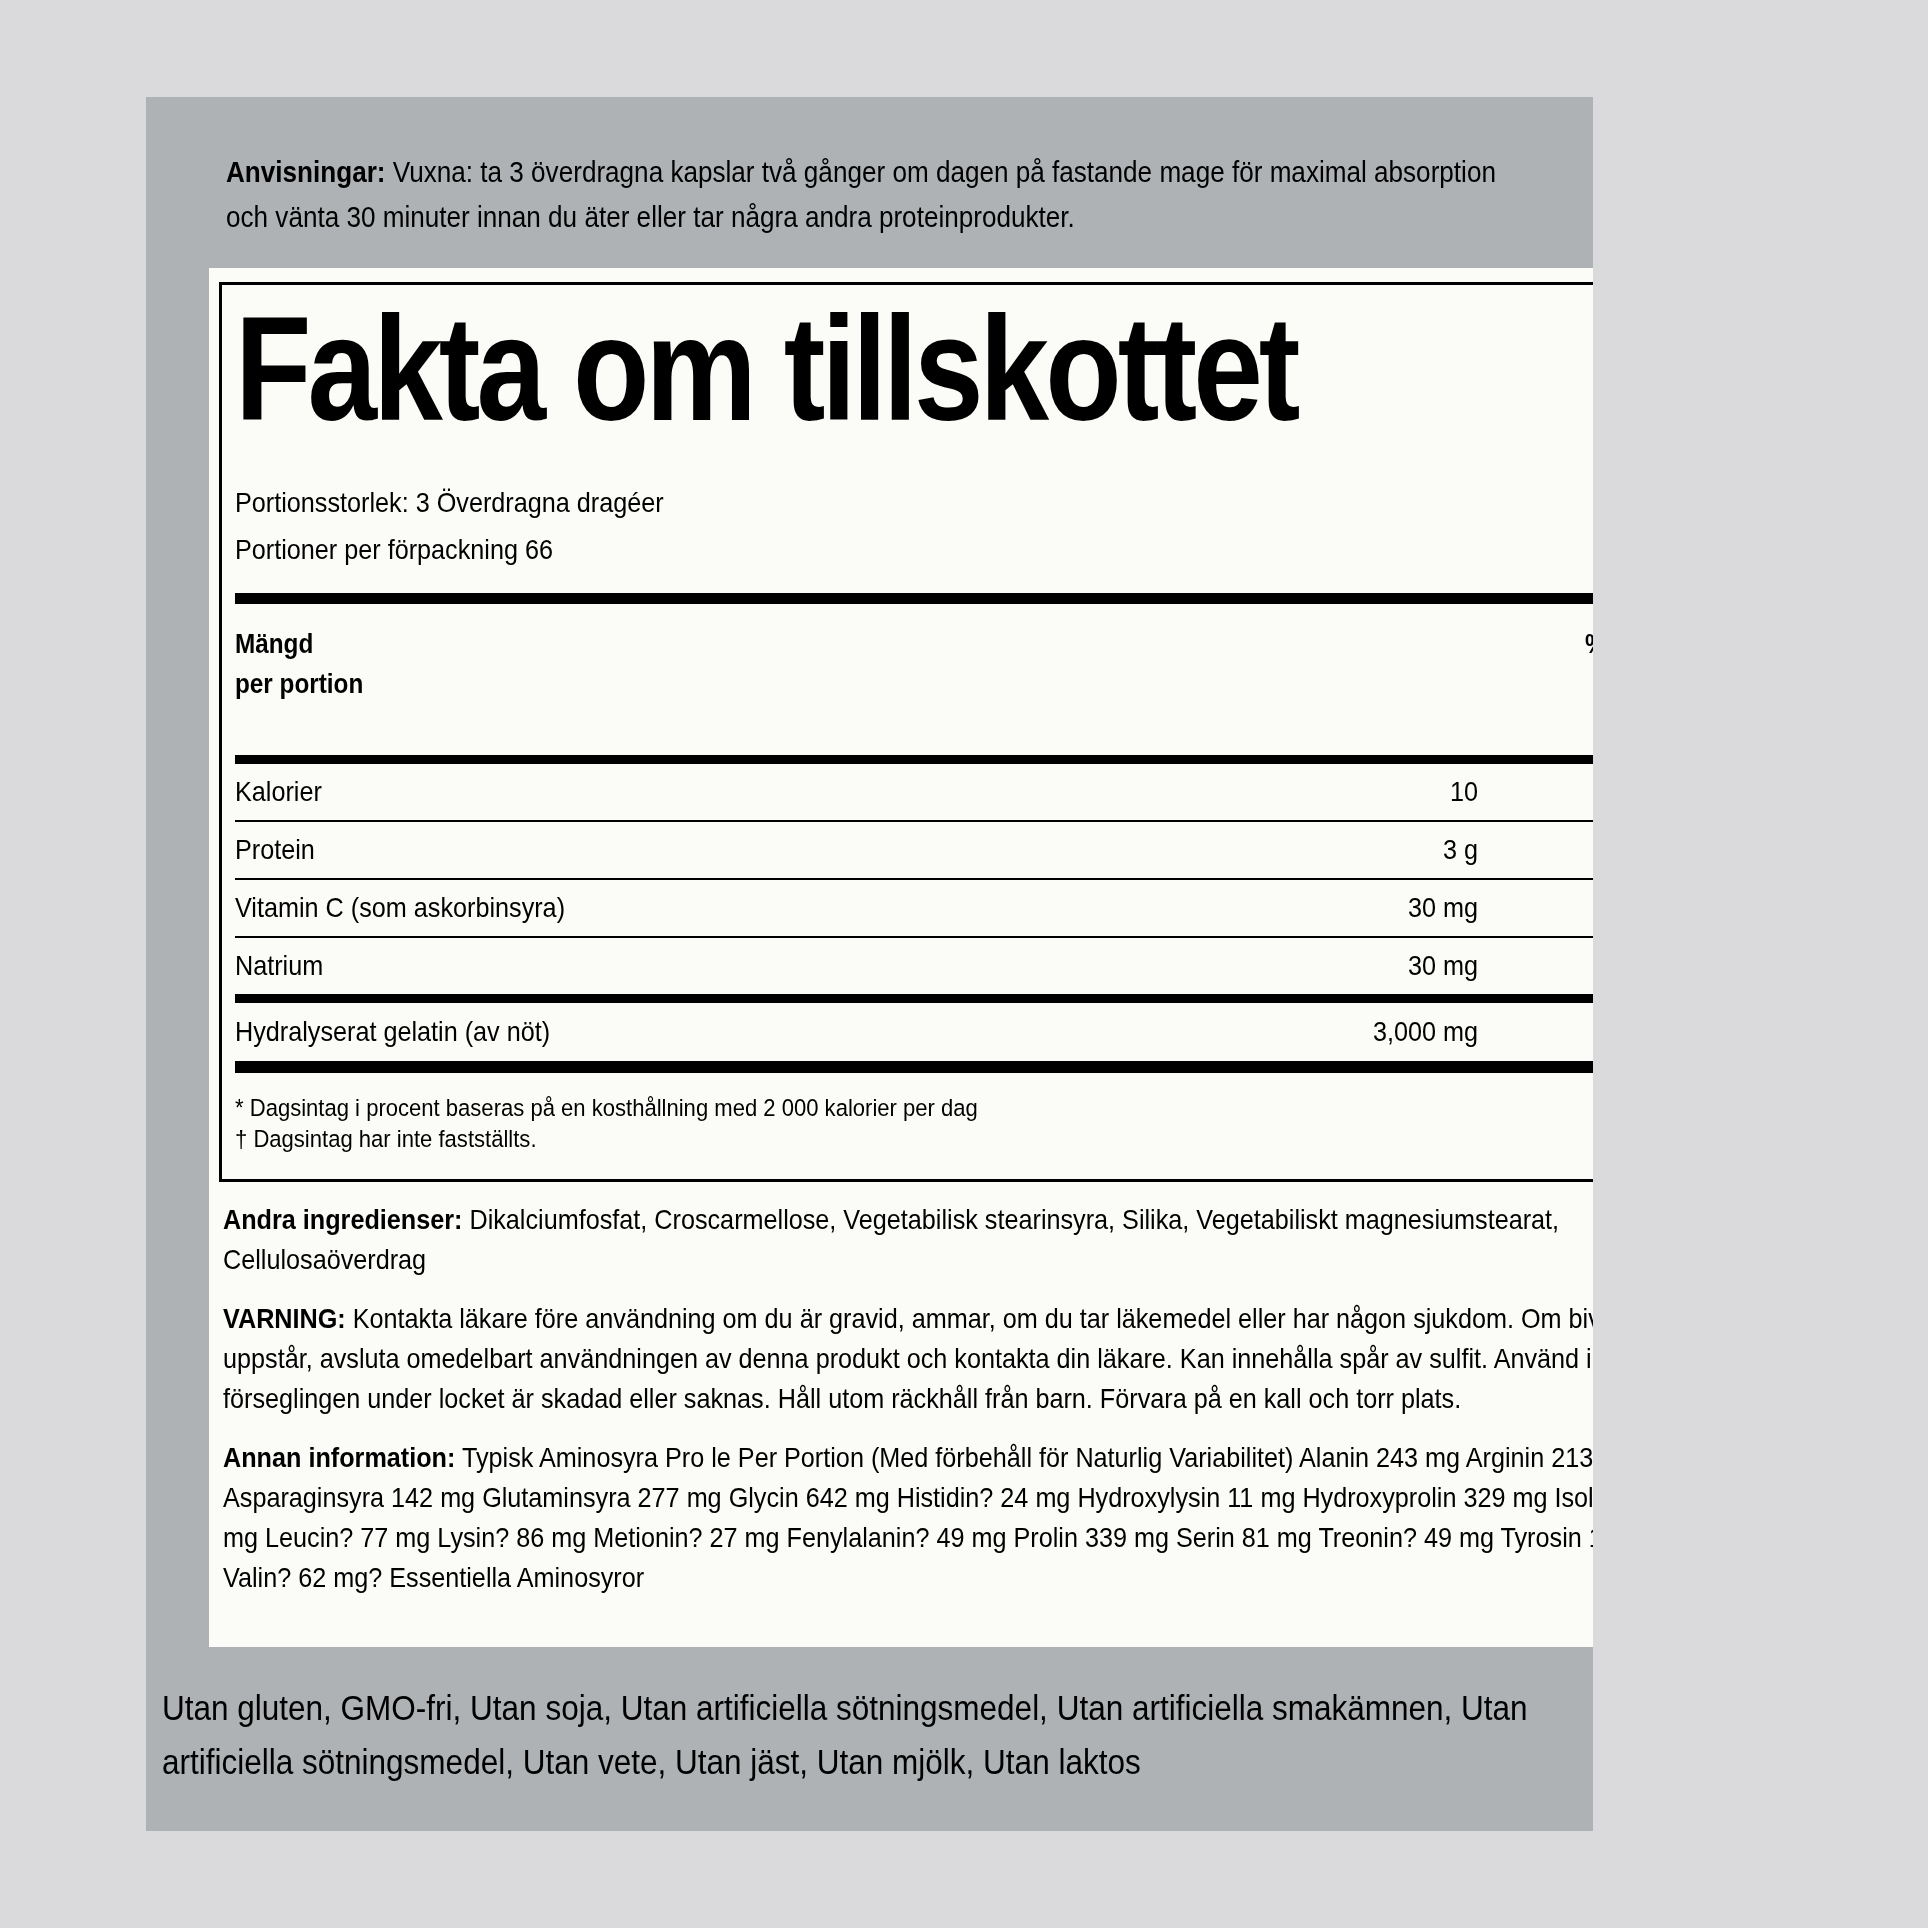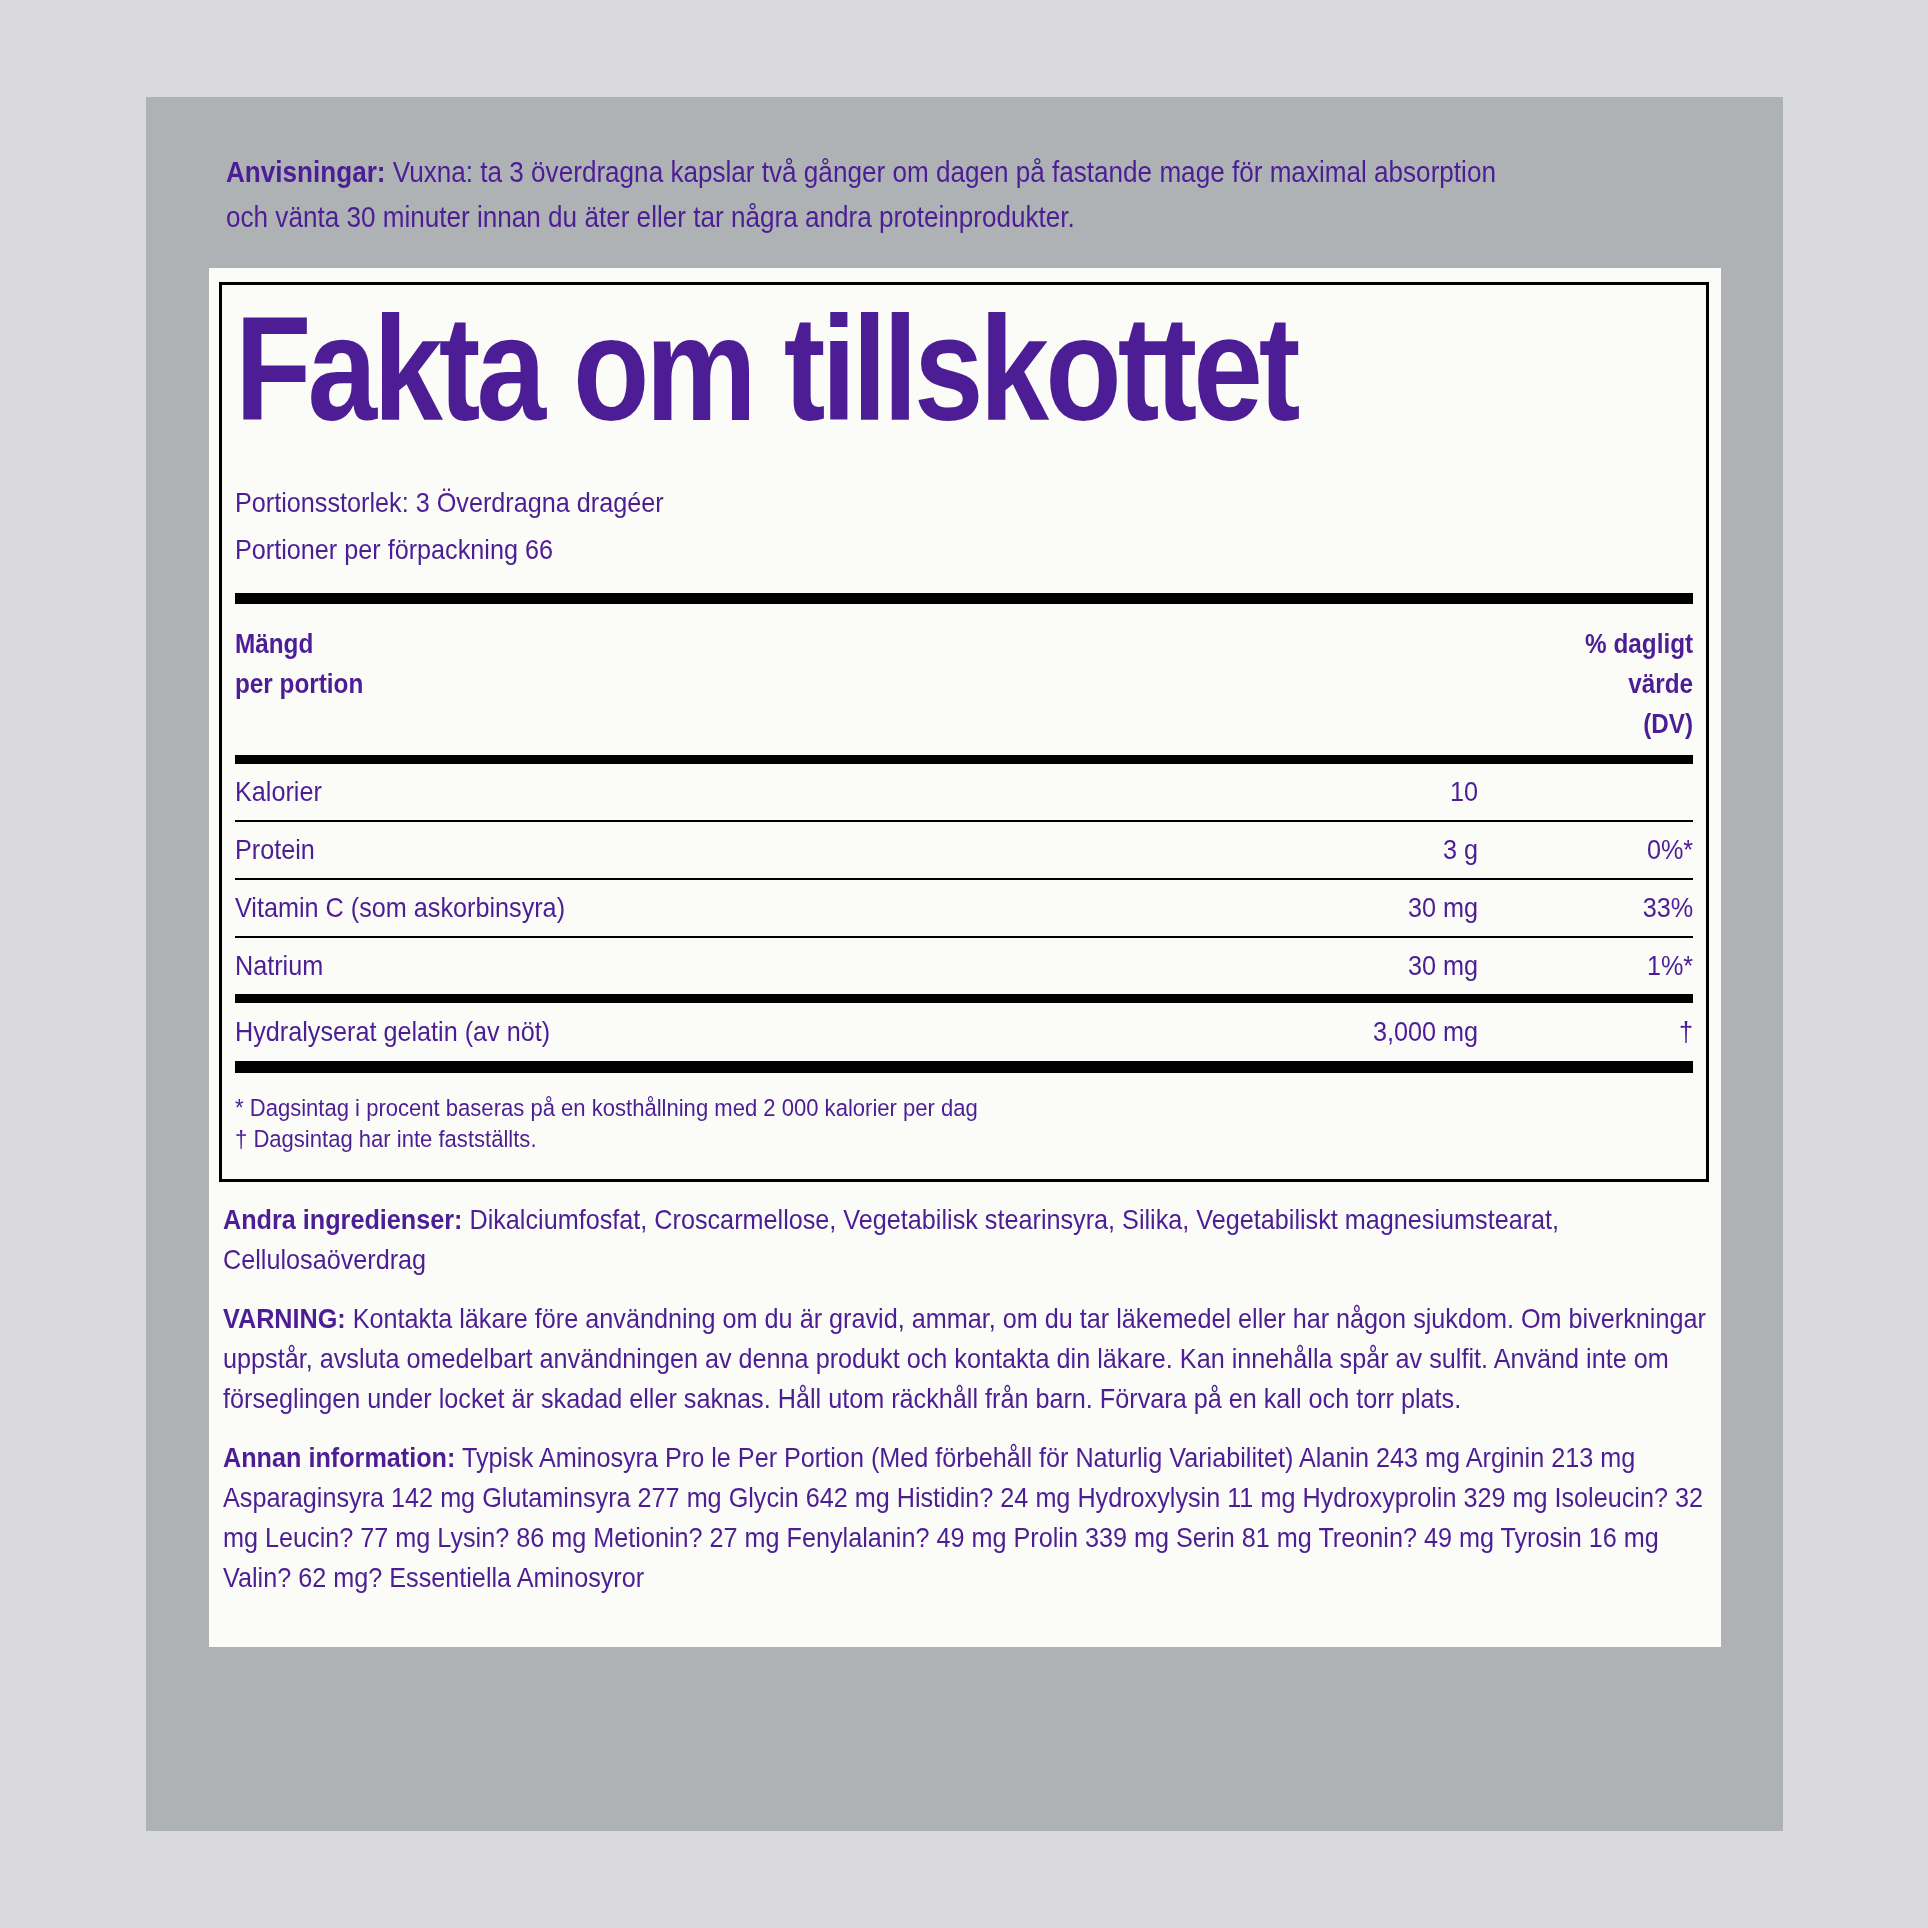--- a/index.html
+++ b/index.html
@@ -1,18 +1,18 @@
 <!DOCTYPE html>
 <html style="font-size:15px"><head>
 <meta charset="utf-8">
 <style>
   html,body{margin:0;padding:0;background:#dad9dc;}
   .canvas{
-    position:relative;width:1928px;height:1928px;background:#dad9dc;
-    font-family:"Liberation Sans", sans-serif;color:#4c1d95;overflow:hidden;
+    position:relative;width:1593px;height:1928px;background:#dad9dc;
+    font-family:"Liberation Sans", sans-serif;color:#000000;overflow:hidden;
   }
   .panel{position:absolute;left:146px;top:97px;width:1637px;height:1734px;background:#aeb2b4;}
   
   .cond{transform:scaleX(0.9);transform-origin:0 0;width:111.12%;}
   .directions{position:absolute;left:80px;top:53px;font-size:29px;line-height:45px;}
   .directions .inner{width:1436px;}
   .lbl{font-weight:bold;}
   .white-area{position:absolute;left:63px;top:171px;width:1512px;height:1379px;background:#fbfcf7;}
   .facts-box{
     position:absolute;left:10.4px;top:14px;width:1490px;height:900px;
@@ -124,16 +124,19 @@
           <span>Kontakta läkare före användning om du är gravid, ammar, om du tar läkemedel eller har någon sjukdom. Om biverkningar uppstår, avsluta omedelbart användningen av denna produkt och kontakta din läkare. Kan innehålla spår av sulfit. Använd inte om förseglingen under locket är skadad eller saknas. Håll utom räckhåll från barn. Förvara på en kall och torr plats.</span>
         </div>
         <div class="para cond">
           <span class="lbl">Annan information:</span>
           <span>Typisk Aminosyra Pro le Per Portion (Med förbehåll för Naturlig Variabilitet) Alanin 243 mg Arginin 213 mg Asparaginsyra 142 mg Glutaminsyra 277 mg Glycin 642 mg Histidin? 24 mg Hydroxylysin 11 mg Hydroxyprolin 329 mg Isoleucin? 32 mg Leucin? 77 mg Lysin? 86 mg Metionin? 27 mg Fenylalanin? 49 mg Prolin 339 mg Serin 81 mg Treonin? 49 mg Tyrosin 16 mg Valin? 62 mg? Essentiella Aminosyror</span>
         </div>
       </div>
 
     </div>
 
+    <div class="free-from">
+      <div class="inner cond">Utan gluten, GMO-fri, Utan soja, Utan artificiella sötningsmedel, Utan artificiella smakämnen, Utan artificiella sötningsmedel, Utan vete, Utan jäst, Utan mjölk, Utan laktos</div>
+    </div>
 
   </div>
 </div>
 
 
 </body></html>

